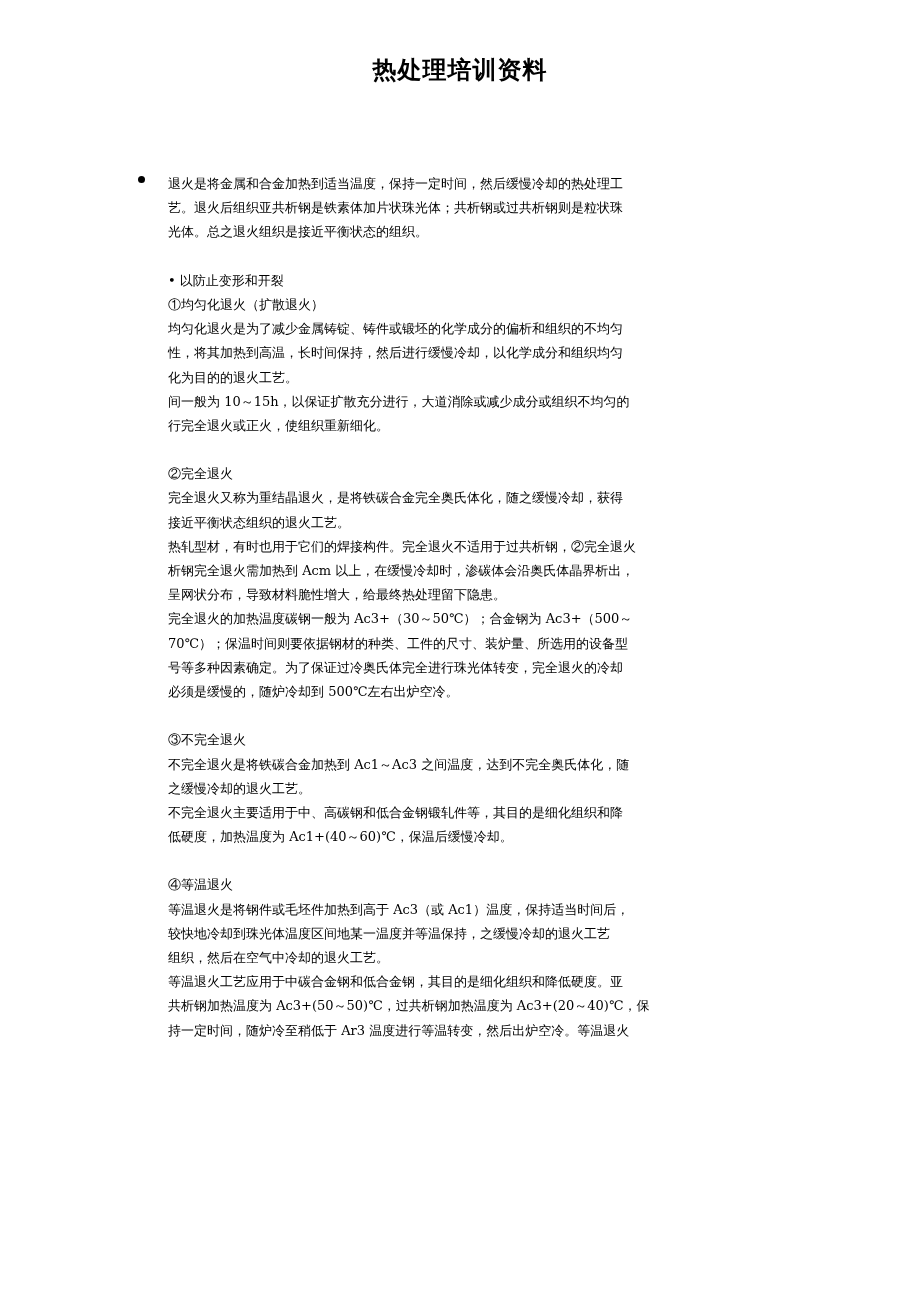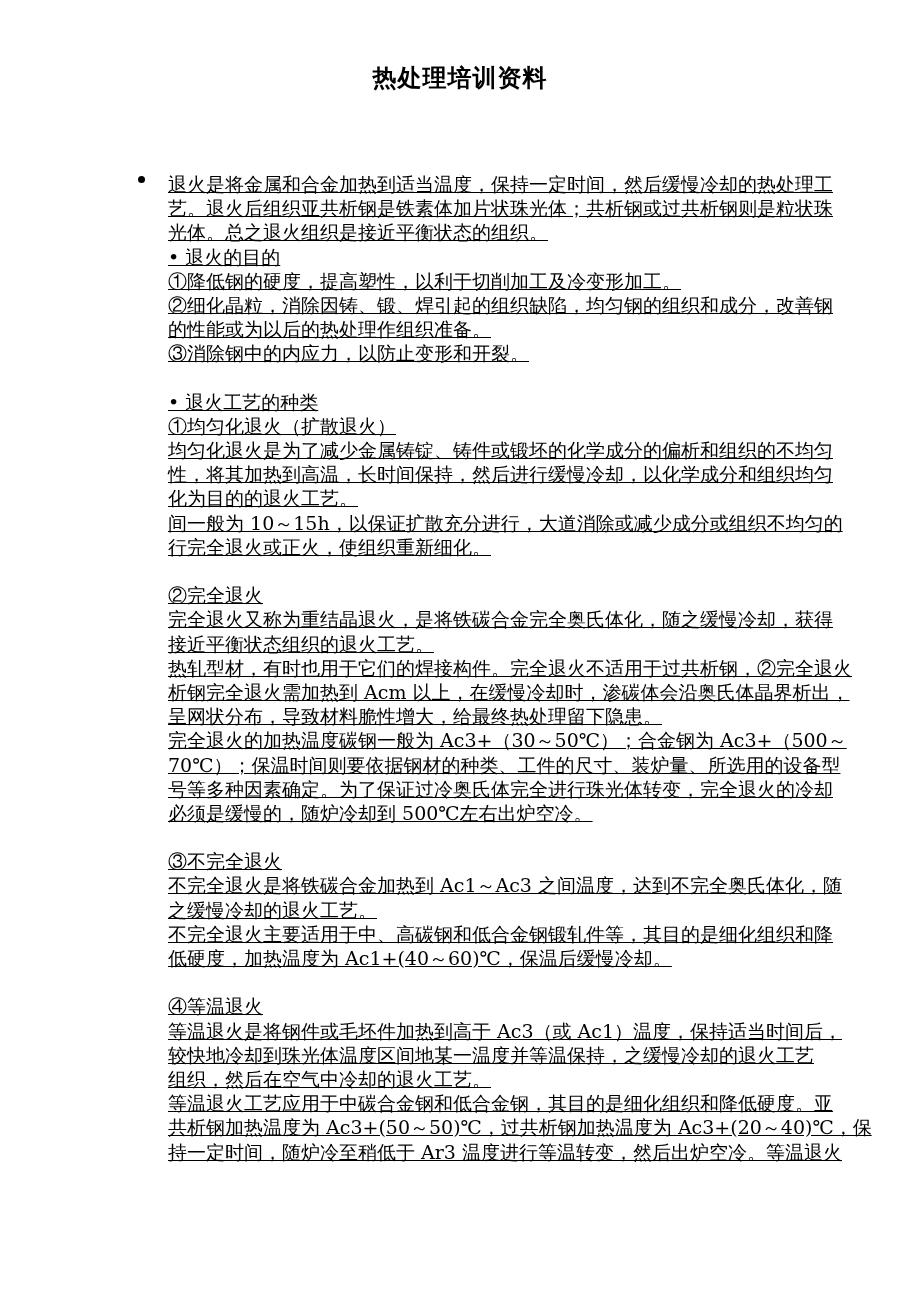--- a/index.html
+++ b/index.html
@@ -1,53 +1,46 @@
 <!DOCTYPE html>
 <html><head>
 <meta charset="utf-8">
 <style>
   html, body { margin: 0; padding: 0; background: #ffffff; }
   body { width: 920px; height: 1302px; overflow: hidden; position: relative;
          font-family: "DejaVu Serif", "Liberation Serif", serif; color: #000; }
-  .title { position: absolute; top: 62px; left: 0; width: 920px; text-align: center;
+  .title { position: absolute; top: 54px; left: 0; width: 920px; text-align: center;
            font-family: "DejaVu Sans", "Liberation Sans", sans-serif; font-weight: bold;
            font-size: 24px; letter-spacing: 1px; }
   .bullet { position: absolute; left: 138px; top: 176px; width: 7px; height: 7px;
             border-radius: 50%; background: #000; }
   .content { position: absolute; left: 168px; top: 172px; width: 640px;
-             font-size: 19px; line-height: 24.2px; text-decoration: underline; }
+             font-size: 13px; line-height: 24.2px; }
   .line { white-space: nowrap; height: 24.2px; }
   .blank { height: 24.2px; }
 </style>
 </head>
 <body>
 
 <div class="title">热处理培训资料</div>
 
 <div class="bullet"></div>
 
 <div class="content">
   <div>
     <div class="line">退火是将金属和合金加热到适当温度，保持一定时间，然后缓慢冷却的热处理工</div>
     <div class="line">艺。退火后组织亚共析钢是铁素体加片状珠光体；共析钢或过共析钢则是粒状珠</div>
     <div class="line">光体。总之退火组织是接近平衡状态的组织。</div>
   </div>
 
-  <div>
-    <div class="line">• 退火的目的</div>
-    <div class="line">①降低钢的硬度，提高塑性，以利于切削加工及冷变形加工。</div>
-    <div class="line">②细化晶粒，消除因铸、锻、焊引起的组织缺陷，均匀钢的组织和成分，改善钢</div>
-    <div class="line">的性能或为以后的热处理作组织准备。</div>
-    <div class="line">③消除钢中的内应力，以防止变形和开裂。</div>
-  </div>
 
   <div class="blank"></div>
 
   <div>
-    <div class="line">• 退火工艺的种类</div>
+    <div class="line">• 以防止变形和开裂</div>
 
     <div>
       <div class="line">①均匀化退火（扩散退火）</div>
       <div class="line">均匀化退火是为了减少金属铸锭、铸件或锻坯的化学成分的偏析和组织的不均匀</div>
       <div class="line">性，将其加热到高温，长时间保持，然后进行缓慢冷却，以化学成分和组织均匀</div>
       <div class="line">化为目的的退火工艺。</div>
       <div class="line">间一般为 10～15h，以保证扩散充分进行，大道消除或减少成分或组织不均匀的</div>
       <div class="line">行完全退火或正火，使组织重新细化。</div>
     </div>
 

